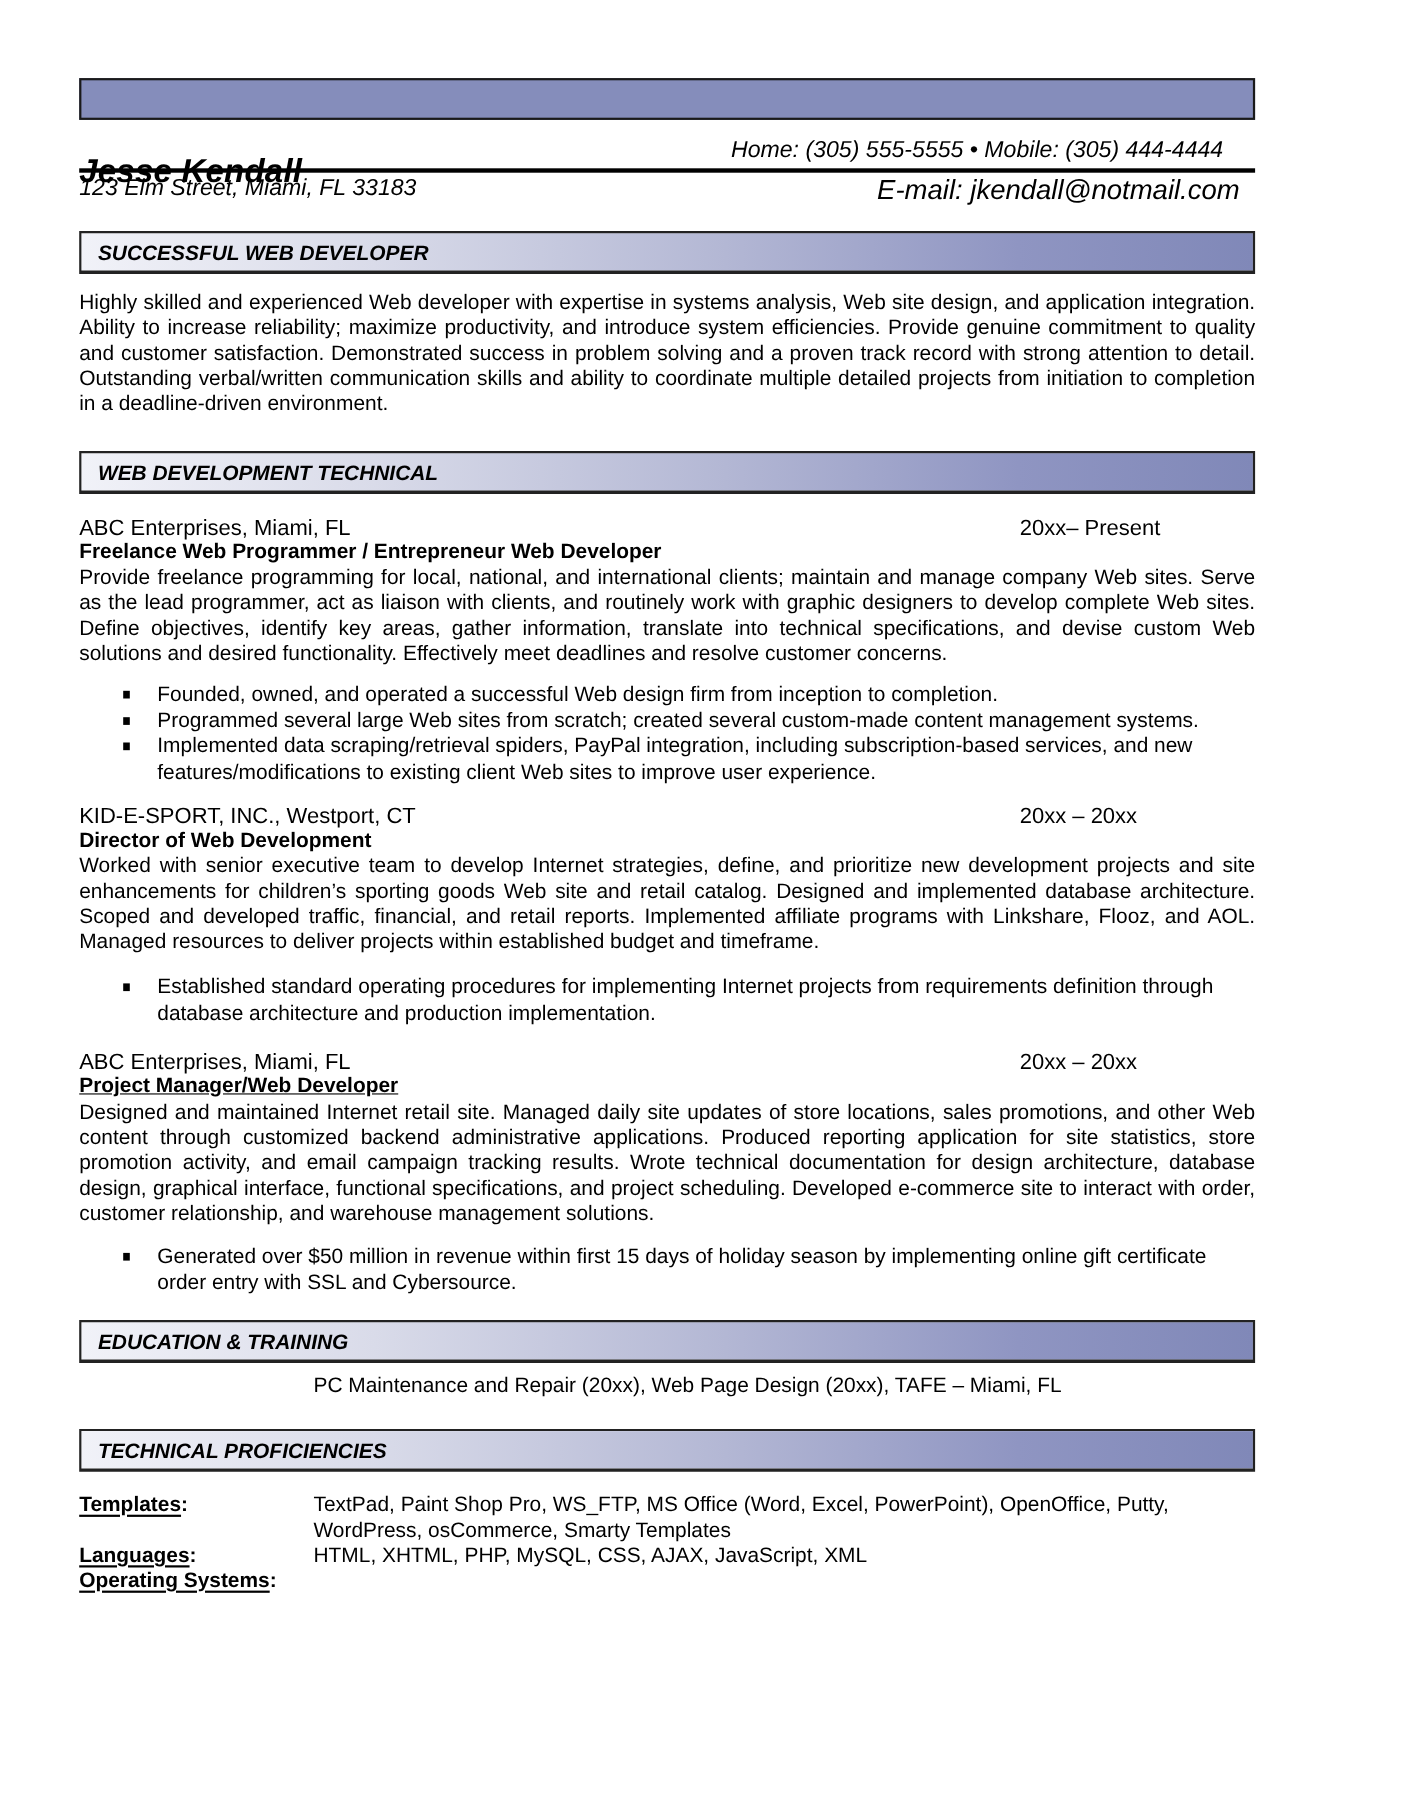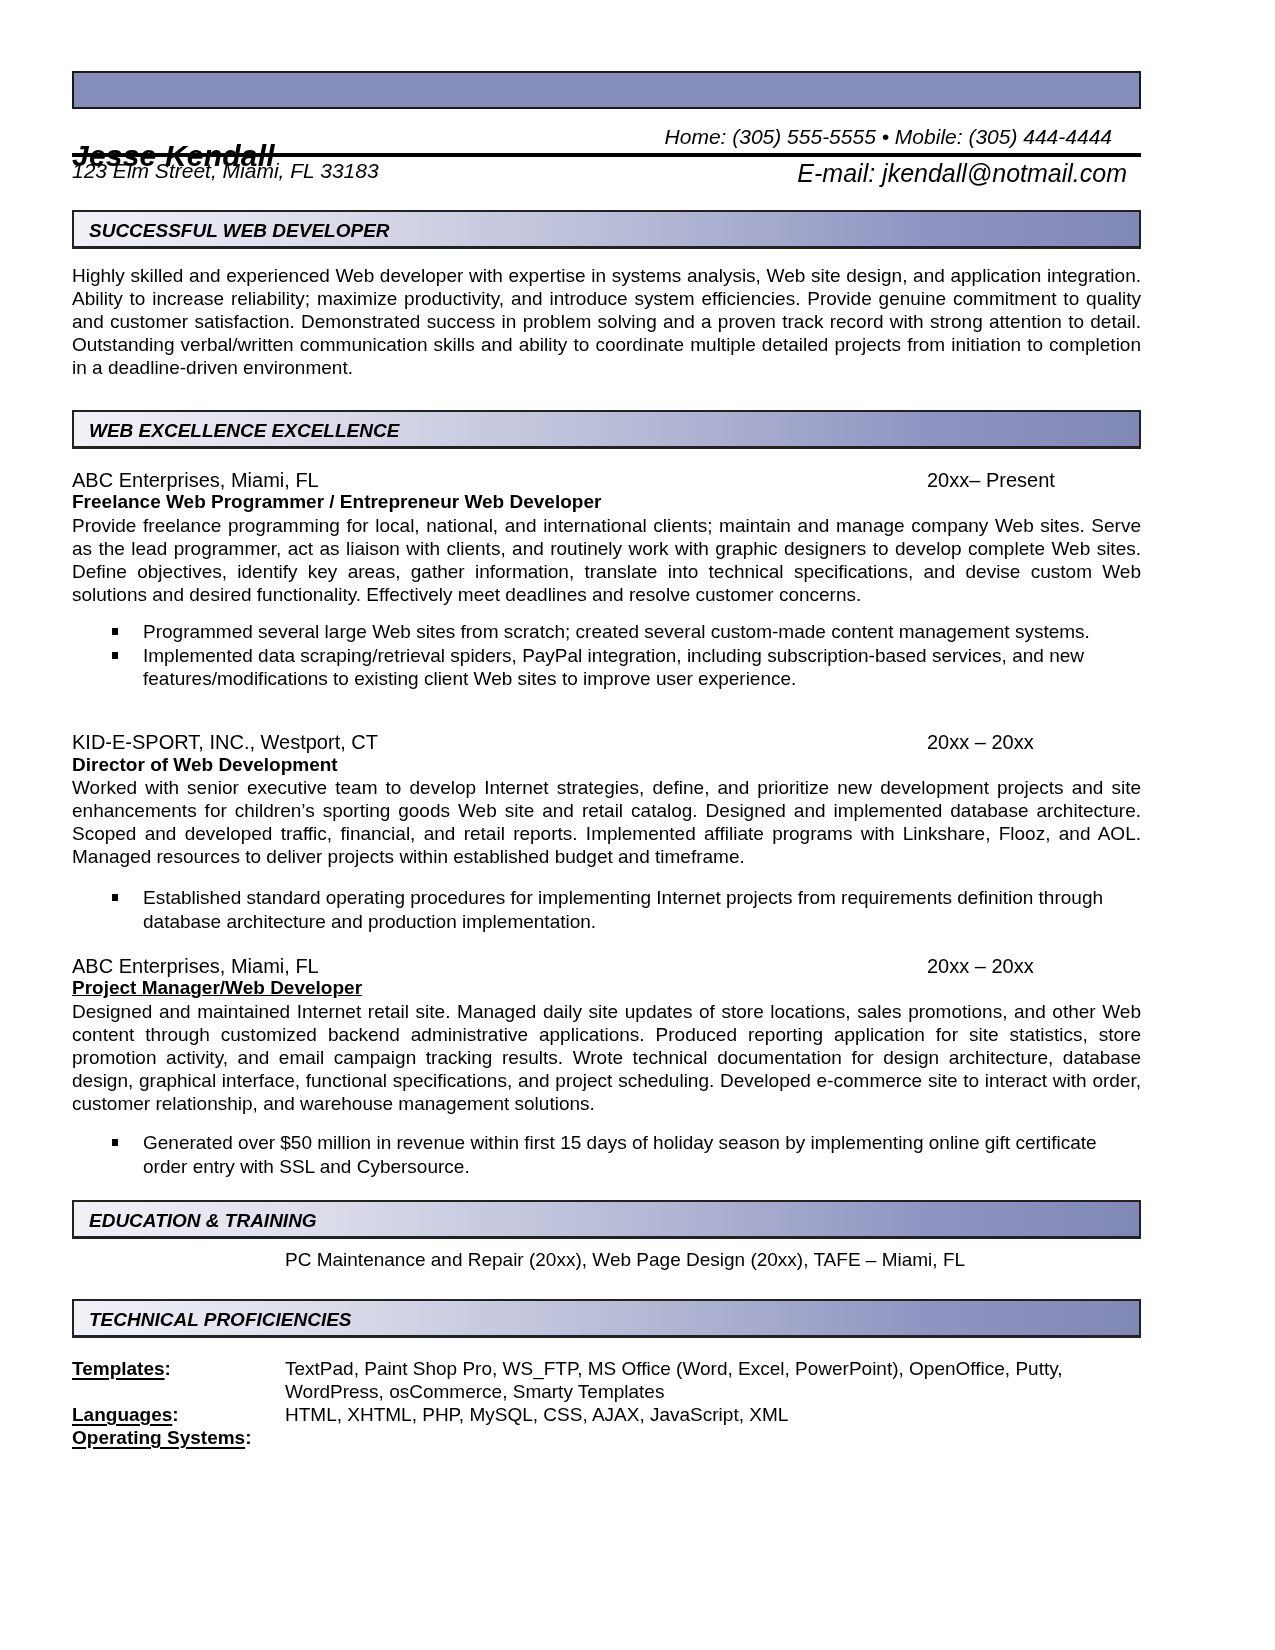--- a/index.html
+++ b/index.html
@@ -84,31 +84,31 @@
     <div class="address">123 Elm Street, Miami, FL 33183</div>
     <div class="email">E-mail: jkendall@notmail.com</div>
   </div>
 
   <div class="sec-head" style="top:210px;">
     <span>SUCCESSFUL WEB DEVELOPER</span>
   </div>
   <div class="para" style="top:264px;">Highly skilled and experienced Web developer with expertise in systems analysis, Web site design, and application integration. Ability to increase reliability; maximize productivity, and introduce system efficiencies. Provide genuine commitment to quality and customer satisfaction. Demonstrated success in problem solving and a proven track record with strong attention to detail. Outstanding verbal/written communication skills and ability to coordinate multiple detailed projects from initiation to completion in a deadline-driven environment.</div>
 
   <div class="sec-head" style="top:410px;">
-    <span>WEB EXCELLENCE EXCELLENCE</span>
+    <span>WEB DEVELOPMENT TECHNICAL</span>
   </div>
 
   <div class="job-line" style="top:469px;">
     <span class="job-company">ABC Enterprises, Miami, FL</span>
     <span class="job-dates">20xx– Present</span>
   </div>
   <div class="job-title" style="top:491px;">Freelance Web Programmer / Entrepreneur Web Developer</div>
   <div class="para" style="top:514px;">Provide freelance programming for local, national, and international clients; maintain and manage company Web sites. Serve as the lead programmer, act as liaison with clients, and routinely work with graphic designers to develop complete Web sites. Define objectives, identify key areas, gather information, translate into technical specifications, and devise custom Web solutions and desired functionality. Effectively meet deadlines and resolve customer concerns.</div>
   <ul class="bullets" style="top:620px;">
-    <li><span class="bmark"></span></li>
+    <li><span class="bmark"></span><span>Founded, owned, and operated a successful Web design firm from inception to completion.</span></li>
     <li><span class="bmark"></span><span>Programmed several large Web sites from scratch; created several custom-made content management systems.</span></li>
     <li><span class="bmark"></span><span>Implemented data scraping/retrieval spiders, PayPal integration, including subscription-based services, and new features/modifications to existing client Web sites to improve user experience.</span></li>
   </ul>
 
   <div class="job-line" style="top:731px;">
     <span class="job-company">KID-E-SPORT, INC., Westport, CT</span>
     <span class="job-dates">20xx – 20xx</span>
   </div>
   <div class="job-title" style="top:754px;">Director of Web Development</div>
   <div class="para" style="top:776px;">Worked with senior executive team to develop Internet strategies, define, and prioritize new development projects and site enhancements for children’s sporting goods Web site and retail catalog. Designed and implemented database architecture. Scoped and developed traffic, financial, and retail reports. Implemented affiliate programs with Linkshare, Flooz, and AOL. Managed resources to deliver projects within established budget and timeframe.</div>

